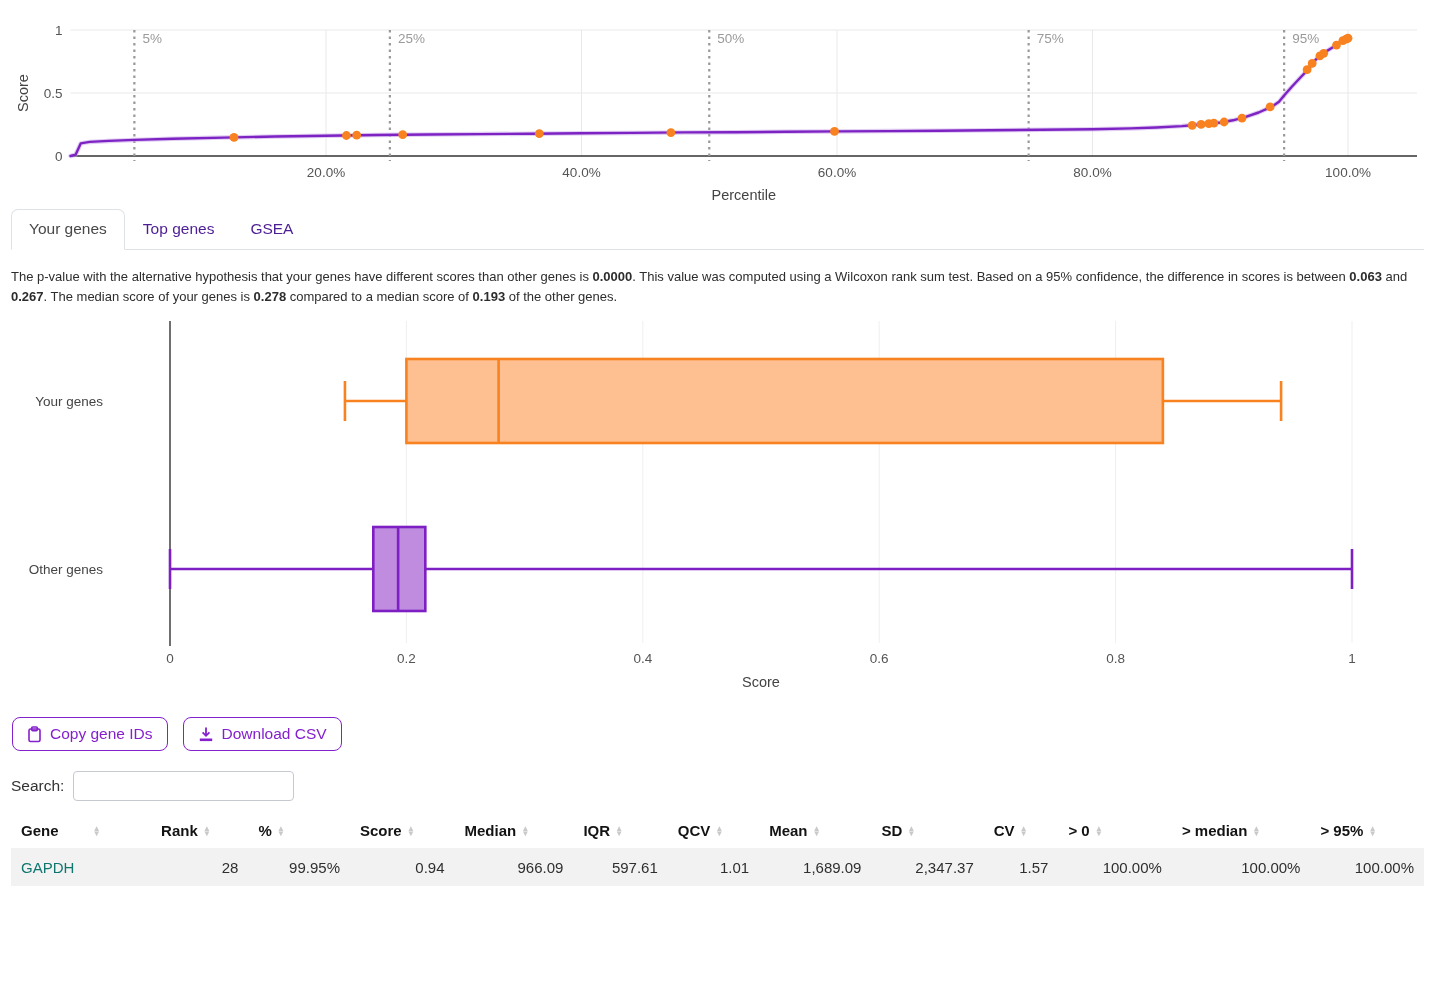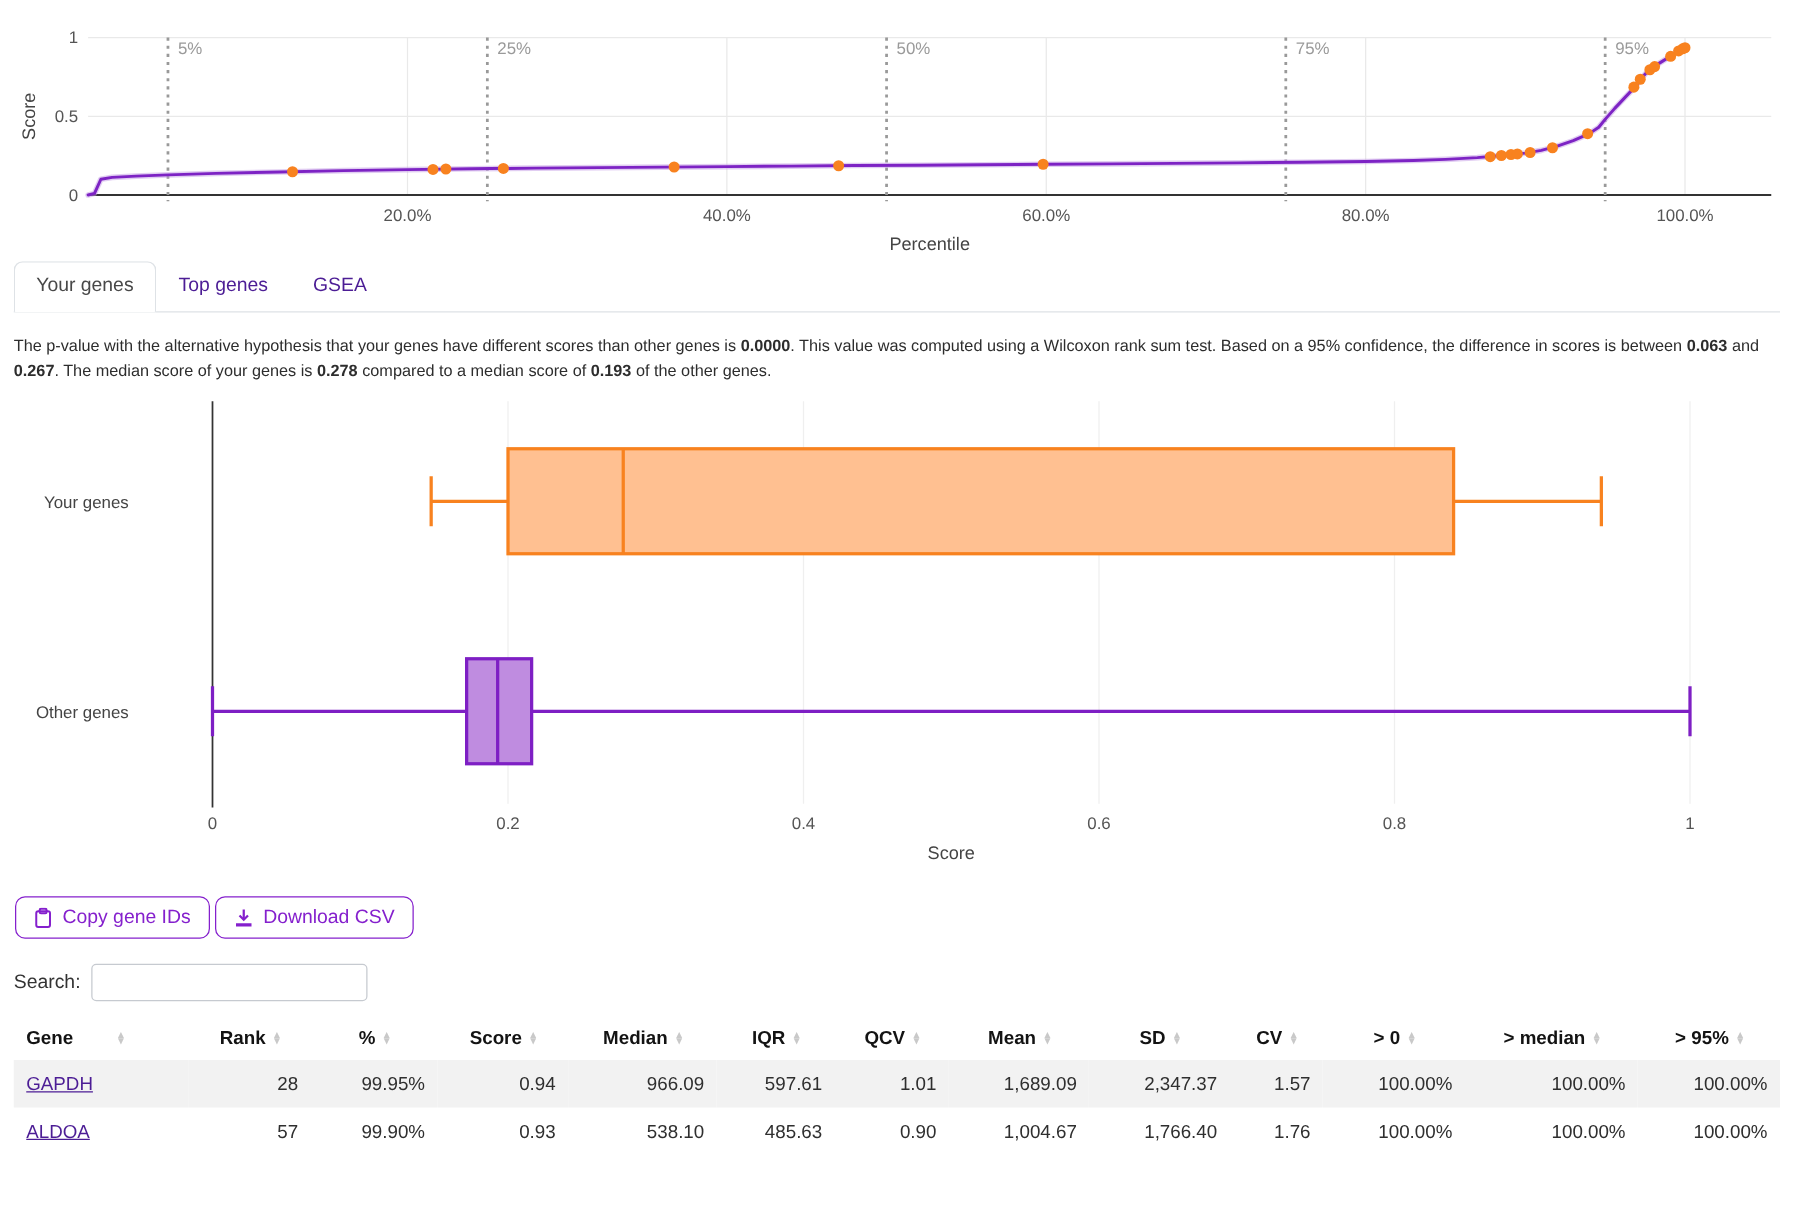--- a/index.html
+++ b/index.html
@@ -21,43 +21,43 @@
     font: inherit; font-size: 15.5px; color: #4c1d95; padding: 10px 17px 11px;
     cursor: pointer; border-radius: 7px 7px 0 0; margin-bottom: -1px;
   }
   .tab.active { background: #fff; color: #484848; border-color: #dee2e6 #dee2e6 #fff #dee2e6; }
 
   
   .summary { margin: 17px 11px 6px 11px; font-size: 13px; line-height: 1.55; color: #2d2d2d; max-width: 1414px; }
   .summary b { font-weight: bold; }
 
   
-  .btn-row { display: flex; gap: 4px; margin: 22px 11px 0 12px; }
+  .btn-row { display: flex; gap: 15px; margin: 22px 11px 0 12px; }
   .btn {
     display: inline-flex; align-items: center; gap: 8px;
     background: #fff; border: 1.5px solid #8520cd; color: #8520cd;
     border-radius: 8px; padding: 7px 14px; font: inherit; font-size: 15.5px; cursor: pointer;
   }
   .btn svg { flex: none; }
 
   
   .search-row { display: flex; align-items: center; gap: 9px; margin: 20px 12px 12px 11px; font-size: 15.5px; color: #333; }
   .search-row input {
     width: 221px; height: 30px; border: 1px solid #c6cad0; border-radius: 4px;
     padding: 2px 9px; font: inherit; font-size: 14px; outline: none;
   }
 
   
   table { width: 1413px; margin: 0 11px; border-collapse: collapse; font-size: 15px; color: #2f2f2f; }
-  th { padding: 9px 10px; font-weight: bold; color: #131313; text-align: center; white-space: nowrap; cursor: pointer; }
+  th { padding: 9px 10px; font-weight: bold; color: #131313; text-align: left; white-space: nowrap; cursor: pointer; }
   th.first { text-align: left; }
   td { padding: 10.5px 10px; text-align: right; }
   td.first { text-align: left; }
   tbody tr:nth-child(odd) { background: #f2f2f2; }
-  a.gene-link { color: #4c1d95; text-decoration: underline; cursor: pointer; }
+  a.gene-link { color: #0f766e; cursor: pointer; }
   .sort { display: inline-flex; flex-direction: column; vertical-align: middle; margin-left: 7px; line-height: 0.62; color: #c9c9c9; font-size: 8.5px; transform: translateY(-1px); }
   th.first .sort { margin-left: 36px; }
 </style>
 </head>
 <body>
 
 <div>
 
   <svg id="percentile-chart" width="1435" height="205" viewBox="0 0 1435 205">
       <line x1="326.00284629981024" x2="326.00284629981024" y1="30" y2="156" stroke="#e9e9e9" stroke-width="1"></line>
@@ -245,31 +245,16 @@
           <td>966.09</td>
           <td>597.61</td>
           <td>1.01</td>
           <td>1,689.09</td>
           <td>2,347.37</td>
           <td>1.57</td>
           <td>100.00%</td>
           <td>100.00%</td>
           <td>100.00%</td>
         </tr>
-        <tr>
-          <td class="first"><a class="gene-link">ALDOA</a></td>
-          <td>57</td>
-          <td>99.90%</td>
-          <td>0.93</td>
-          <td>538.10</td>
-          <td>485.63</td>
-          <td>0.90</td>
-          <td>1,004.67</td>
-          <td>1,766.40</td>
-          <td>1.76</td>
-          <td>100.00%</td>
-          <td>100.00%</td>
-          <td>100.00%</td>
-        </tr>
       </tbody>
   </table>
 
 </div>
 
 </body></html>

